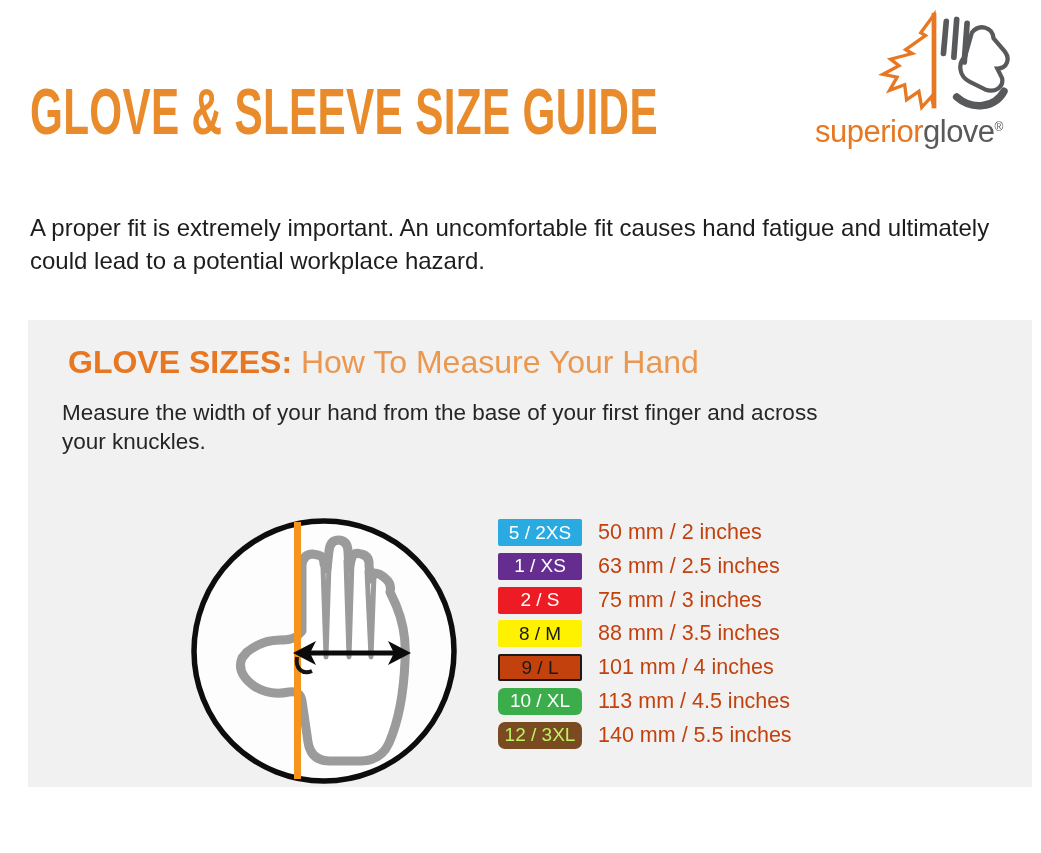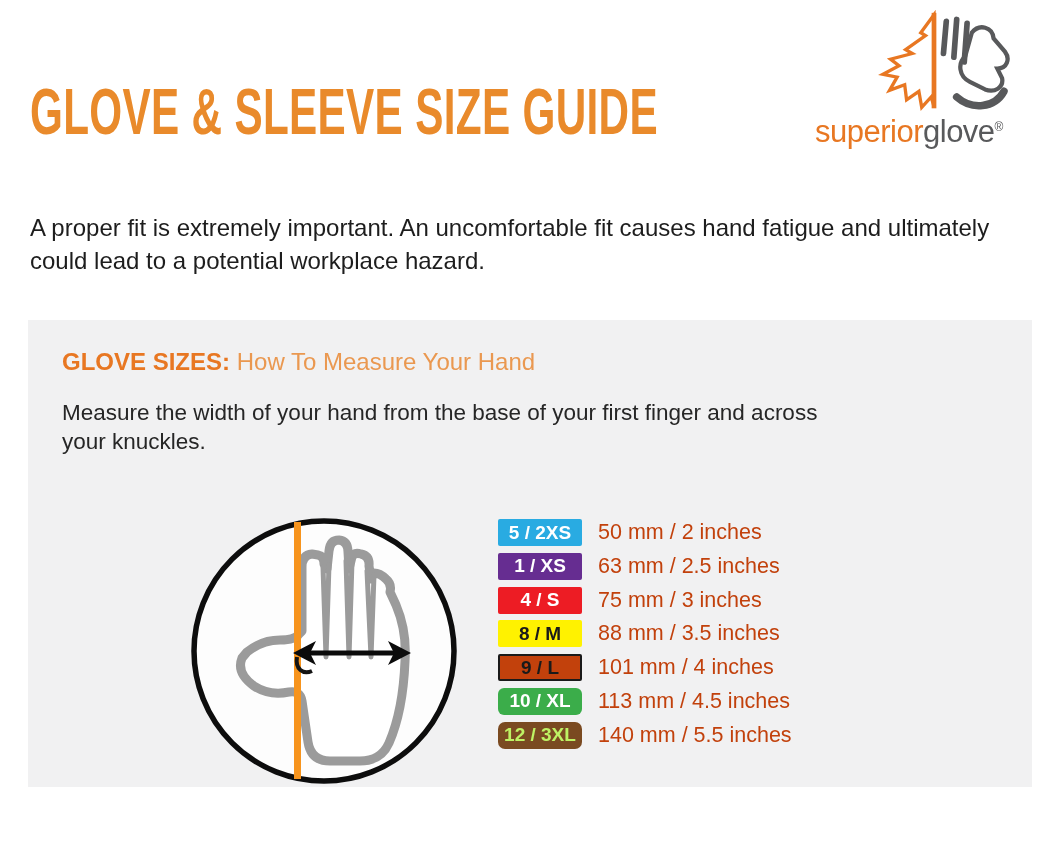--- a/index.html
+++ b/index.html
@@ -58,23 +58,23 @@
   .panel {
     position: absolute;
     left: 28px;
     top: 320px;
     width: 1004px;
     height: 515px;
     background: #F1F1F2;
   }
   .section-heading {
     position: absolute;
-    left: 34px;
+    left: 40px;
     top: 24px;
-    font-size: 24px;
+    font-size: 32px;
     line-height: 36px;
     white-space: nowrap;
   }
   .section-heading .strong { font-weight: 700; color: #E87722; }
   .section-heading .light  { font-weight: 400; color: #EA9850; }
   .instructions {
     position: absolute;
     left: 34px;
     top: 78px;
     font-size: 22.5px;
@@ -103,21 +103,21 @@
   }
   .size-row { display: flex; align-items: center; height: 27px; }
   .badge {
     box-sizing: border-box;
     width: 84px;
     height: 27px;
     display: flex;
     align-items: center;
     justify-content: center;
     font-size: 19px;
-    font-weight: 700;
+    font-weight: 400;
     border: 2.5px solid transparent;
     border-radius: 2px;
     letter-spacing: 0;
   }
   .size-value {
     margin-left: 16px;
     font-size: 21.5px;
     color: #c2410c;
     white-space: nowrap;
   }
@@ -199,21 +199,21 @@
         <span class="badge" style="background-color: rgb(41, 171, 226); color: rgb(255, 255, 255);">5 / 2XS</span>
         <span class="size-value">50 mm / 2 inches</span>
       </div>
 
       <div class="size-row">
         <span class="badge" style="background-color: rgb(102, 45, 145); color: rgb(255, 255, 255);">1 / XS</span>
         <span class="size-value">63 mm / 2.5 inches</span>
       </div>
 
       <div class="size-row">
-        <span class="badge" style="background-color: rgb(237, 28, 36); color: rgb(255, 255, 255);">4 / S</span>
+        <span class="badge" style="background-color: rgb(237, 28, 36); color: rgb(255, 255, 255);">2 / S</span>
         <span class="size-value">75 mm / 3 inches</span>
       </div>
 
       <div class="size-row">
         <span class="badge" style="background-color: rgb(255, 242, 0); color: rgb(26, 26, 26);">8 / M</span>
         <span class="size-value">88 mm / 3.5 inches</span>
       </div>
 
       <div class="size-row">
         <span class="badge" style="background-color: #c2410c; color: rgb(26, 26, 26); border-color: rgb(26, 26, 26);">9 / L</span>

